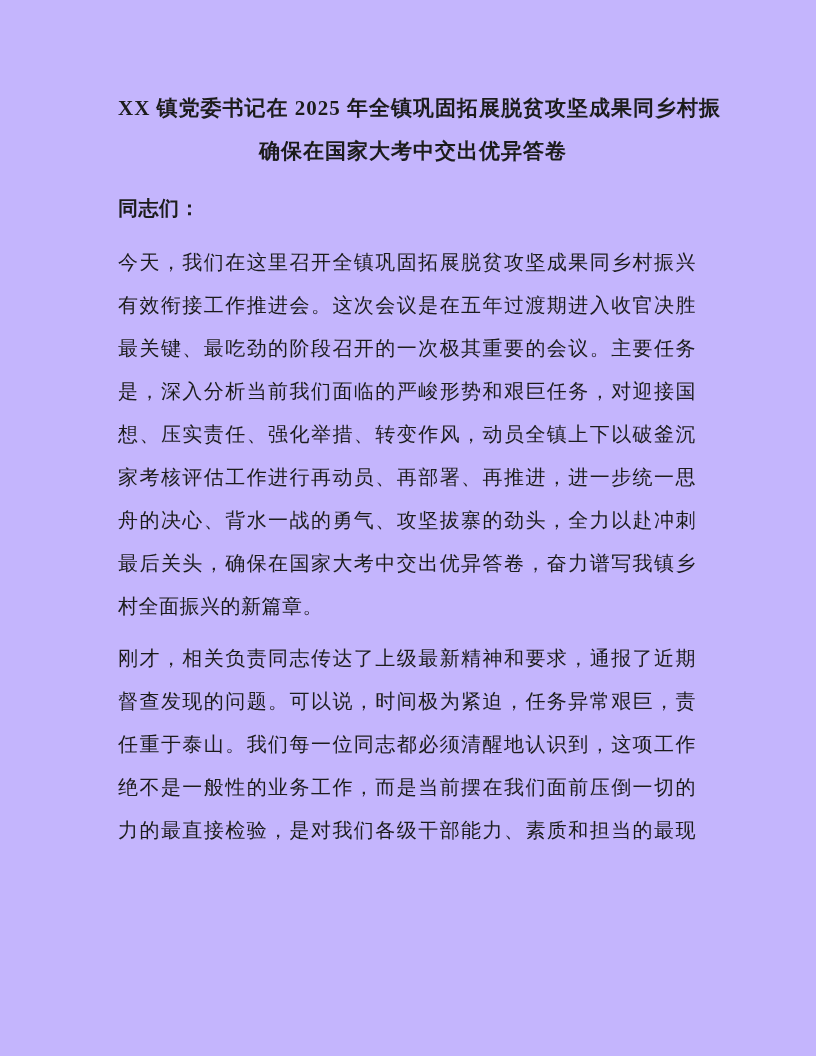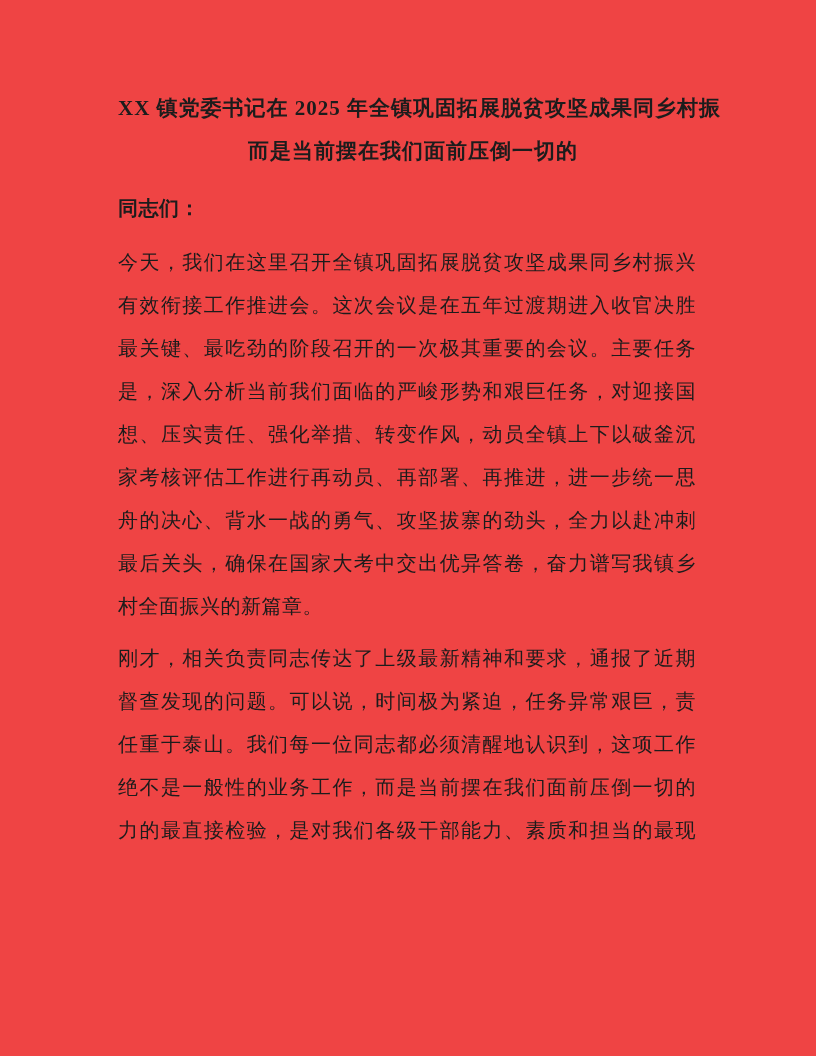--- a/index.html
+++ b/index.html
@@ -4,21 +4,21 @@
 <style>
   html, body {
     margin: 0;
     padding: 0;
     background: #ffffff;
   }
   .page {
     position: relative;
     width: 816px;
     height: 1056px;
-    background: #ef4444;
+    background: #c4b5fd;
     overflow: hidden;
     font-family: "Liberation Serif", "DejaVu Serif", serif;
     color: #1c1c1c;
   }
   .content {
     padding: 87px 108px 0 118px; 
   }
   .title {
     margin: 0 0 14px 0;
     font-size: 21px;
@@ -49,21 +49,21 @@
     margin: 0 12px 9px 0;
   }
 </style>
 </head>
 <body>
 
 <div class="page">
   <div class="content">
     <h1 class="title">
       <div class="title-line">XX 镇党委书记在 2025 年全镇巩固拓展脱贫攻坚成果同乡村振</div>
-      <div class="title-line">而是当前摆在我们面前压倒一切的</div>
+      <div class="title-line">确保在国家大考中交出优异答卷</div>
     </h1>
     <div class="line last salutation">同志们：</div>
     <div id="paragraphs">
         <div class="para">
           <div class="line">今天，我们在这里召开全镇巩固拓展脱贫攻坚成果同乡村振兴</div>
           <div class="line">有效衔接工作推进会。这次会议是在五年过渡期进入收官决胜</div>
           <div class="line">最关键、最吃劲的阶段召开的一次极其重要的会议。主要任务</div>
           <div class="line">是，深入分析当前我们面临的严峻形势和艰巨任务，对迎接国</div>
           <div class="line">想、压实责任、强化举措、转变作风，动员全镇上下以破釜沉</div>
           <div class="line">家考核评估工作进行再动员、再部署、再推进，进一步统一思</div>

